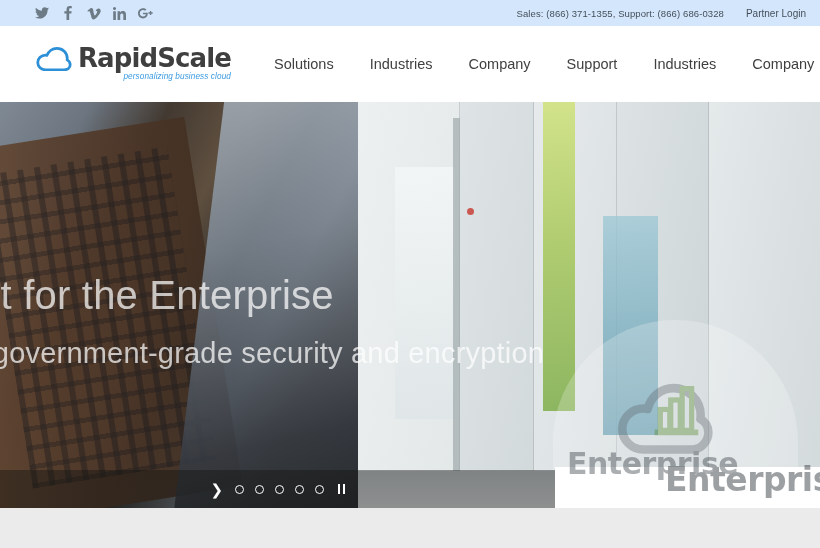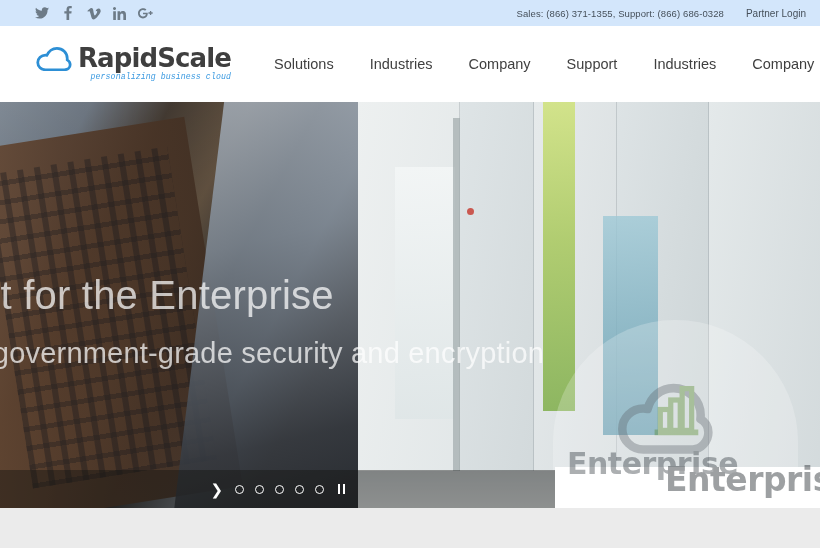--- a/index.html
+++ b/index.html
@@ -75,21 +75,21 @@
     font-weight: bold;
     color: #3f3f3f;
     letter-spacing: -0.9px;
     line-height: 26px;
     font-family: "DejaVu Sans", sans-serif;
   }
   .logo-tagline {
     font-size: 8.2px;
     color: #3b9ae1;
     font-style: italic;
-    font-family: Liberation Mono, monospace;
+    font-family: Liberation Sans, sans-serif;
     text-align: right;
     letter-spacing: .1px;
     margin-top: 1px;
   }
 
   .nav {
     display: flex;
     align-items: center;
     gap: 0;
     margin-left: 42px;

